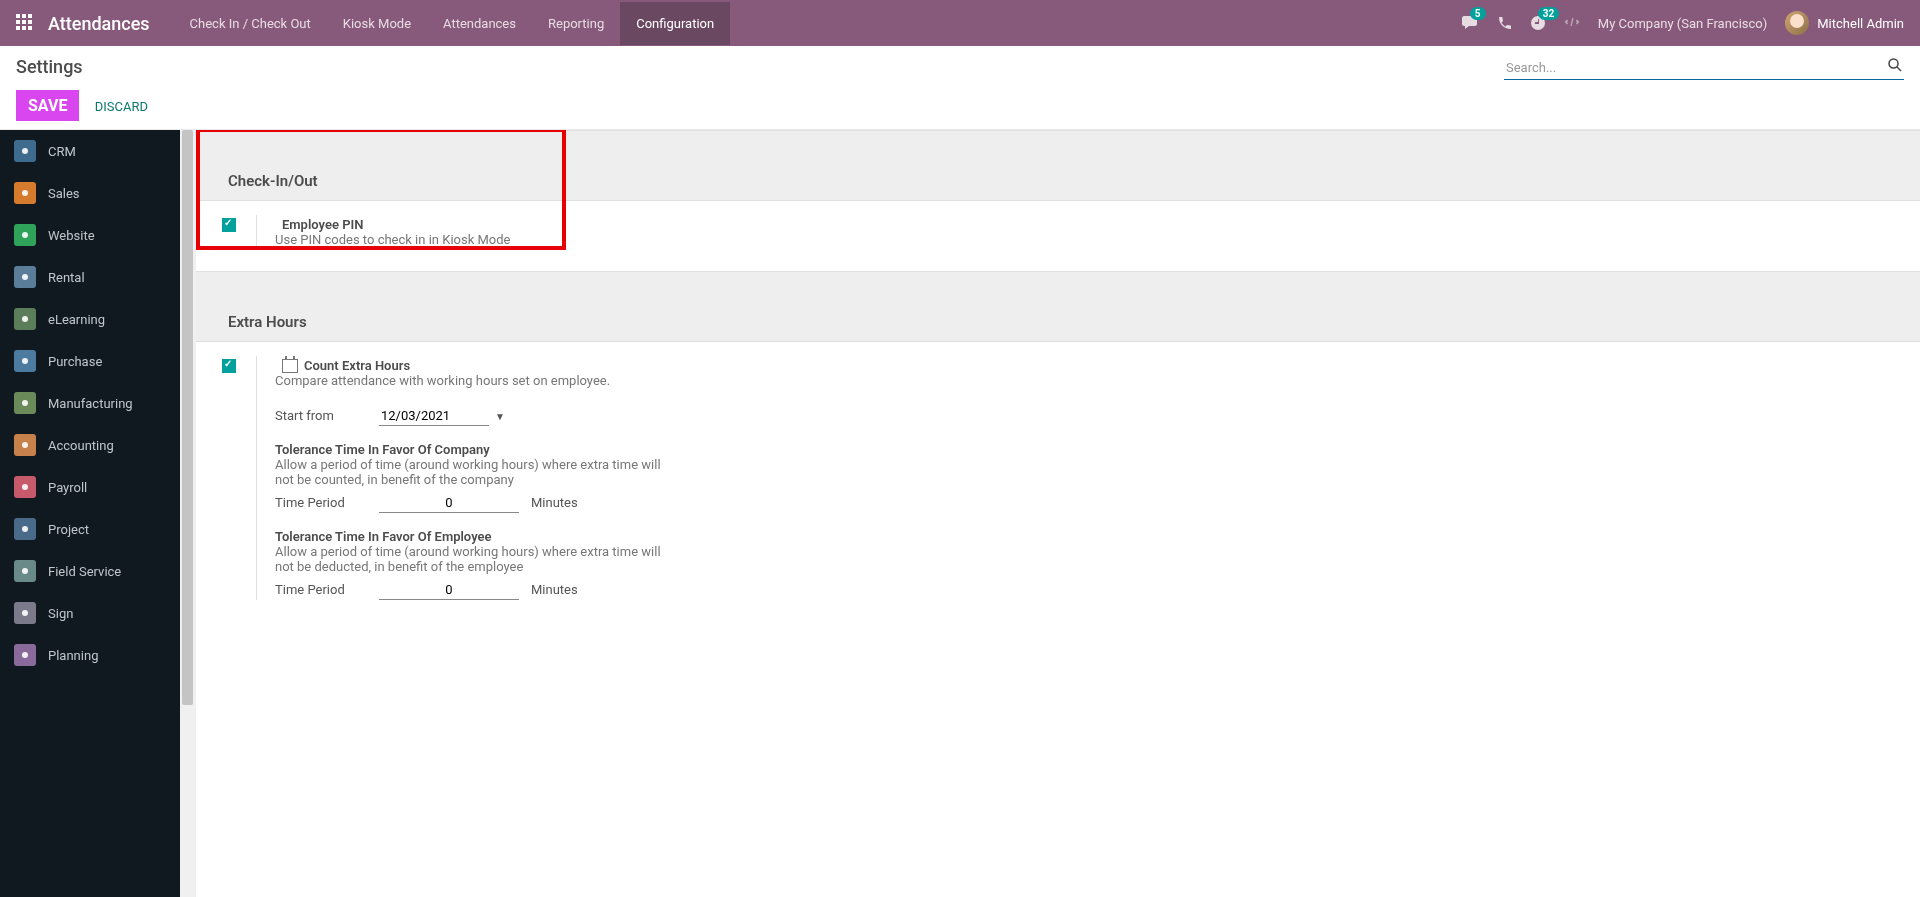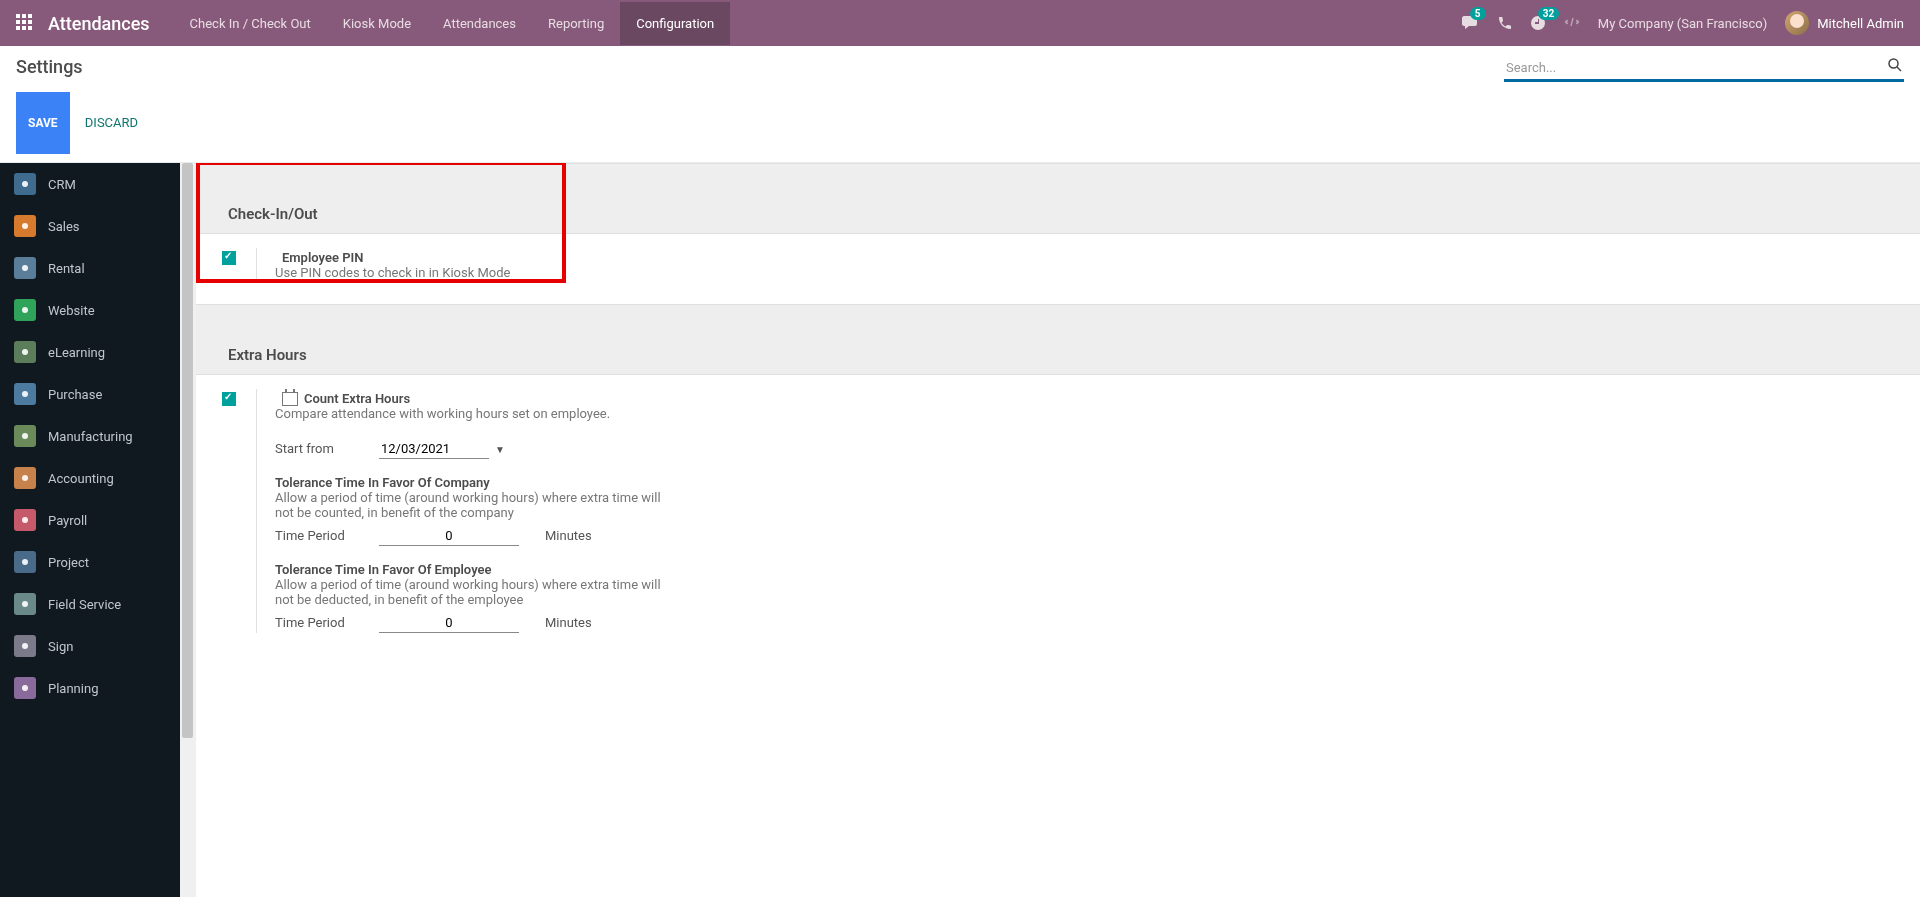--- a/index.html
+++ b/index.html
@@ -20,25 +20,25 @@
 .topnav .company { font-size:13px; color:#e8dce3; cursor:pointer; }
 .topnav .user { display:flex; align-items:center; gap:8px; cursor:pointer; }
 .topnav .avatar { width:24px; height:24px; border-radius:50%; background:linear-gradient(135deg,#d4a574,#8b6f47); overflow:hidden; position:relative; }
 .topnav .avatar::after { content:""; position:absolute; width:14px; height:14px; background:#fbe0cc; border-radius:50%; top:3px; left:5px; }
 
 
 .control { padding:10px 16px 0 16px; background:#fff; border-bottom:1px solid #e9ecef; }
 .control-top { display:flex; align-items:flex-start; }
 .control-top h1 { font-size:18px; font-weight:500; color:#4c4c4c; }
 .control-top .search-wrap { margin-left:auto; width:400px; position:relative; }
-.control-top input { width:100%; border:none; border-bottom:3px solid #0369a1; padding:4px 26px 4px 2px; font-size:13px; outline:none; }
+.control-top input { width:100%; border:none; border-bottom:1px solid #0369a1; padding:4px 26px 4px 2px; font-size:13px; outline:none; }
 .control-top input::placeholder { color:#999; }
 .control-top .search-icon { position:absolute; right:2px; top:2px; color:#666; }
 .control-buttons { margin:10px 0 8px 0; }
-.btn-save { background:#3b82f6; color:#fff; border:none; padding:24px 12px; font-weight:bold; font-size:12px; cursor:pointer; }
+.btn-save { background:#d946ef; color:#fff; border:none; padding:6px 12px; font-weight:bold; font-size:16px; cursor:pointer; }
 .btn-discard { background:none; border:none; color:#0f766e; font-size:13px; padding:6px 12px; cursor:pointer; }
 
 
 .main { display:flex; height:calc(100vh - 130px); }
 
 
 .sidebar { width:180px; background:#101820; color:#c0c6cc; overflow:auto; flex-shrink:0; }
 .sidebar .s-item { display:flex; align-items:center; gap:12px; padding:10px 14px; font-size:13px; cursor:pointer; }
 .sidebar .s-icon { width:22px; height:22px; border-radius:3px; display:flex; align-items:center; justify-content:center; font-size:12px; color:#fff; flex-shrink:0; }
 
@@ -57,21 +57,21 @@
 .setting-body { flex:1; }
 .setting-title { font-weight:600; font-size:13px; color:#4c4c4c; display:flex; align-items:center; gap:4px;padding-left:7px; }
 .setting-desc { color:#777; font-size:13px; }
 .sub-block { margin-top:16px; }
 .sub-title { font-weight:600; font-size:13px; color:#4c4c4c; }
 .field-row { display:flex; align-items:baseline; gap:12px; margin-top:6px; font-size:13px; }
 .field-row label { width:92px; color:#555; }
 .field-row .val { border:none; border-bottom:1px solid #888; text-align:center; width:110px; padding:2px; font-size:13px; background:none; }
 .field-row .val.num { width:140px; }
 .field-row .caret { color:#555; cursor:pointer; margin-left:-6px; font-size:10px; }
-.field-row .unit { color:#555;margin-left:14px; }
+.field-row .unit { color:#555; }
 .cal-icon { display:inline-flex; width:16px; height:14px; border:1px solid #777; position:relative; margin-right:2px; vertical-align:middle; }
 .cal-icon::before { content:""; position:absolute; top:-4px; left:2px; width:2px; height:4px; background:#777; box-shadow:8px 0 #777; }
 
 .highlight-box { position:absolute; border:4px solid #e60000; left:0; top:-2px; width:370px; height:122px; pointer-events:none; }
 
 
 .scroll-track { position:absolute; left:0; top:0; width:16px; height:100%; background:#f0f0f0; }
 .scroll-thumb { position:absolute; left:2px; top:0; width:11px; height:75%; background:#c4c4c4; border-radius:2px; }
 
 
@@ -168,36 +168,36 @@
         <div class="s-item">
           <span class="s-icon" style="background: rgb(214, 123, 46);">
             <svg width="12" height="12" viewBox="0 0 12 12">
               <rect width="12" height="12" fill="none"></rect>
               <circle cx="6" cy="6" r="3" fill="#fff" opacity=".9"></circle>
             </svg>
           </span>
           <span>Sales</span>
         </div>
         <div class="s-item">
+          <span class="s-icon" style="background: rgb(47, 163, 90);">
+            <svg width="12" height="12" viewBox="0 0 12 12">
+              <rect width="12" height="12" fill="none"></rect>
+              <circle cx="6" cy="6" r="3" fill="#fff" opacity=".9"></circle>
+            </svg>
+          </span>
+          <span>Website</span>
+        </div>
+        <div class="s-item">
           <span class="s-icon" style="background: rgb(90, 125, 154);">
             <svg width="12" height="12" viewBox="0 0 12 12">
               <rect width="12" height="12" fill="none"></rect>
               <circle cx="6" cy="6" r="3" fill="#fff" opacity=".9"></circle>
             </svg>
           </span>
           <span>Rental</span>
-        </div>
-        <div class="s-item">
-          <span class="s-icon" style="background: rgb(47, 163, 90);">
-            <svg width="12" height="12" viewBox="0 0 12 12">
-              <rect width="12" height="12" fill="none"></rect>
-              <circle cx="6" cy="6" r="3" fill="#fff" opacity=".9"></circle>
-            </svg>
-          </span>
-          <span>Website</span>
         </div>
         <div class="s-item">
           <span class="s-icon" style="background: rgb(92, 125, 90);">
             <svg width="12" height="12" viewBox="0 0 12 12">
               <rect width="12" height="12" fill="none"></rect>
               <circle cx="6" cy="6" r="3" fill="#fff" opacity=".9"></circle>
             </svg>
           </span>
           <span>eLearning</span>
         </div>

